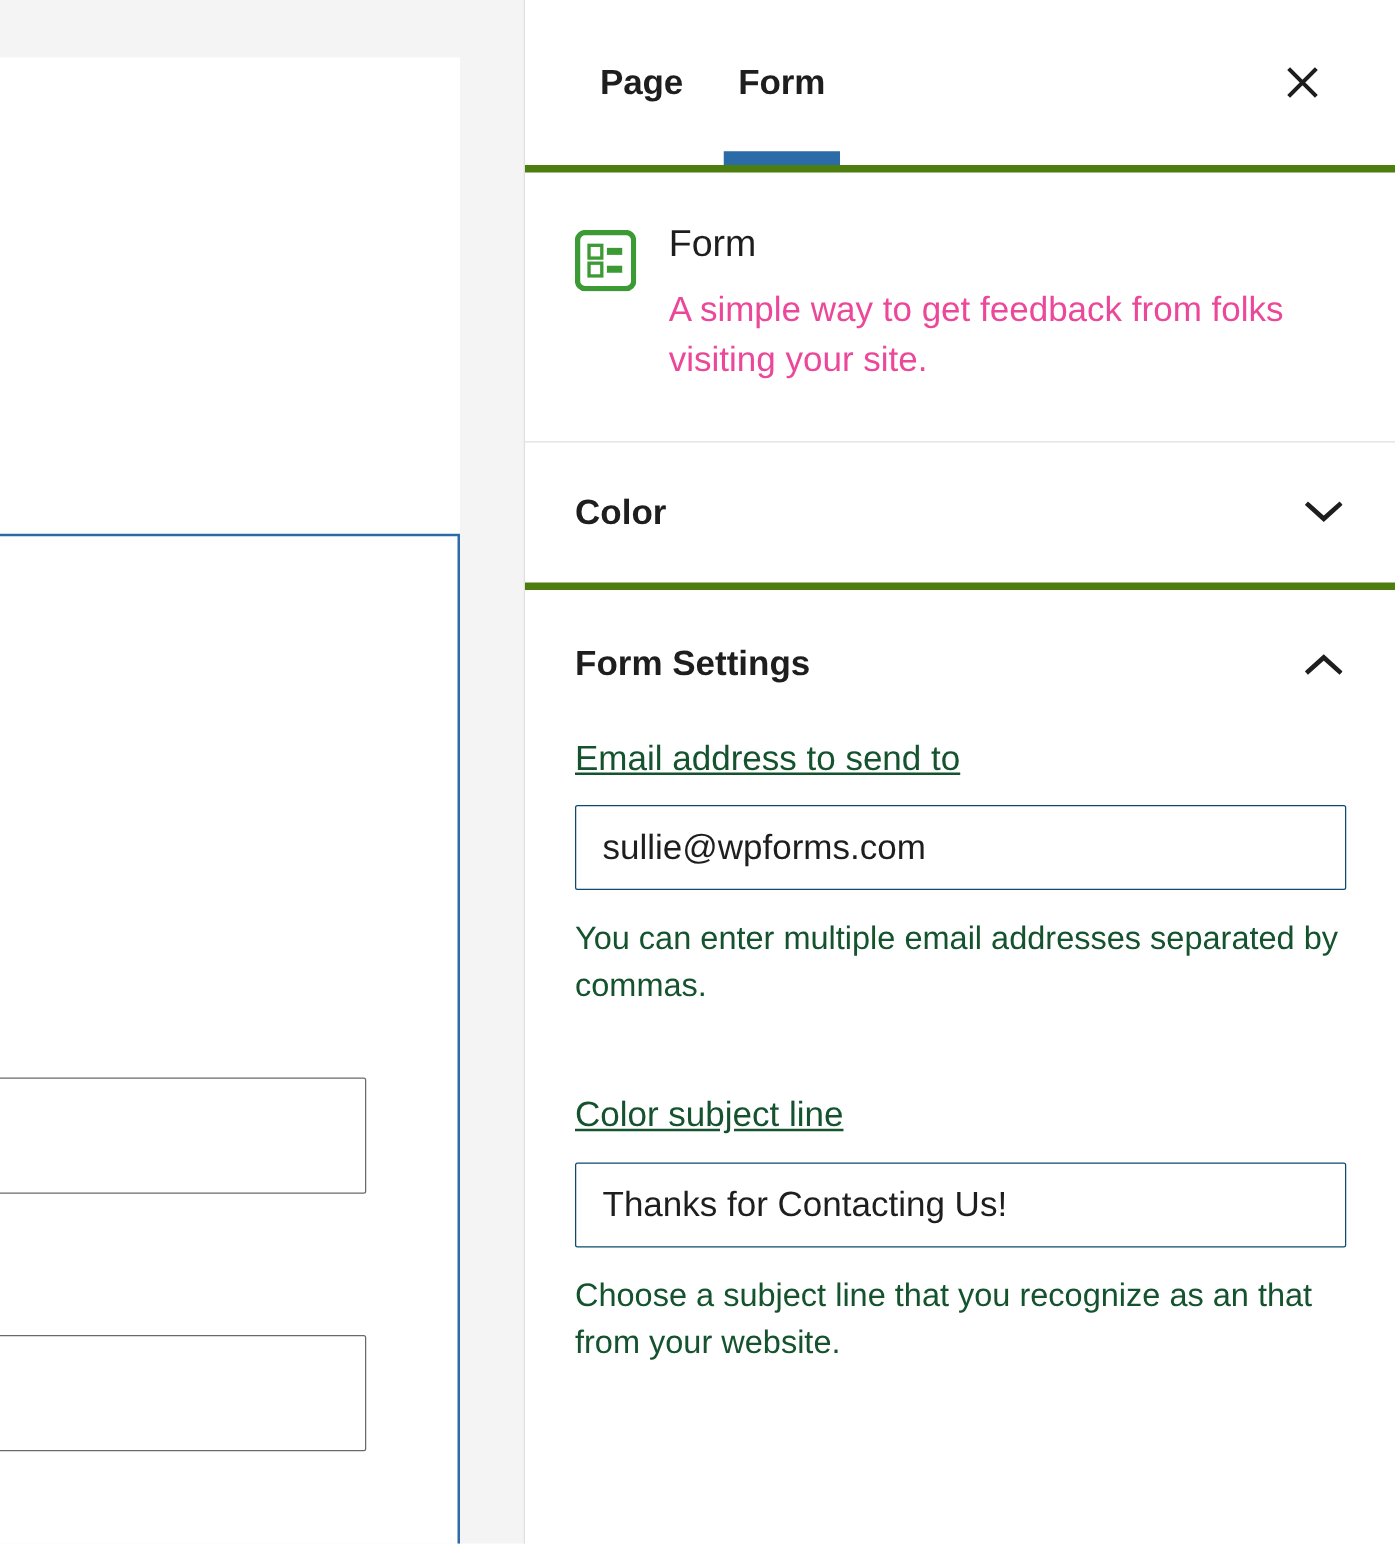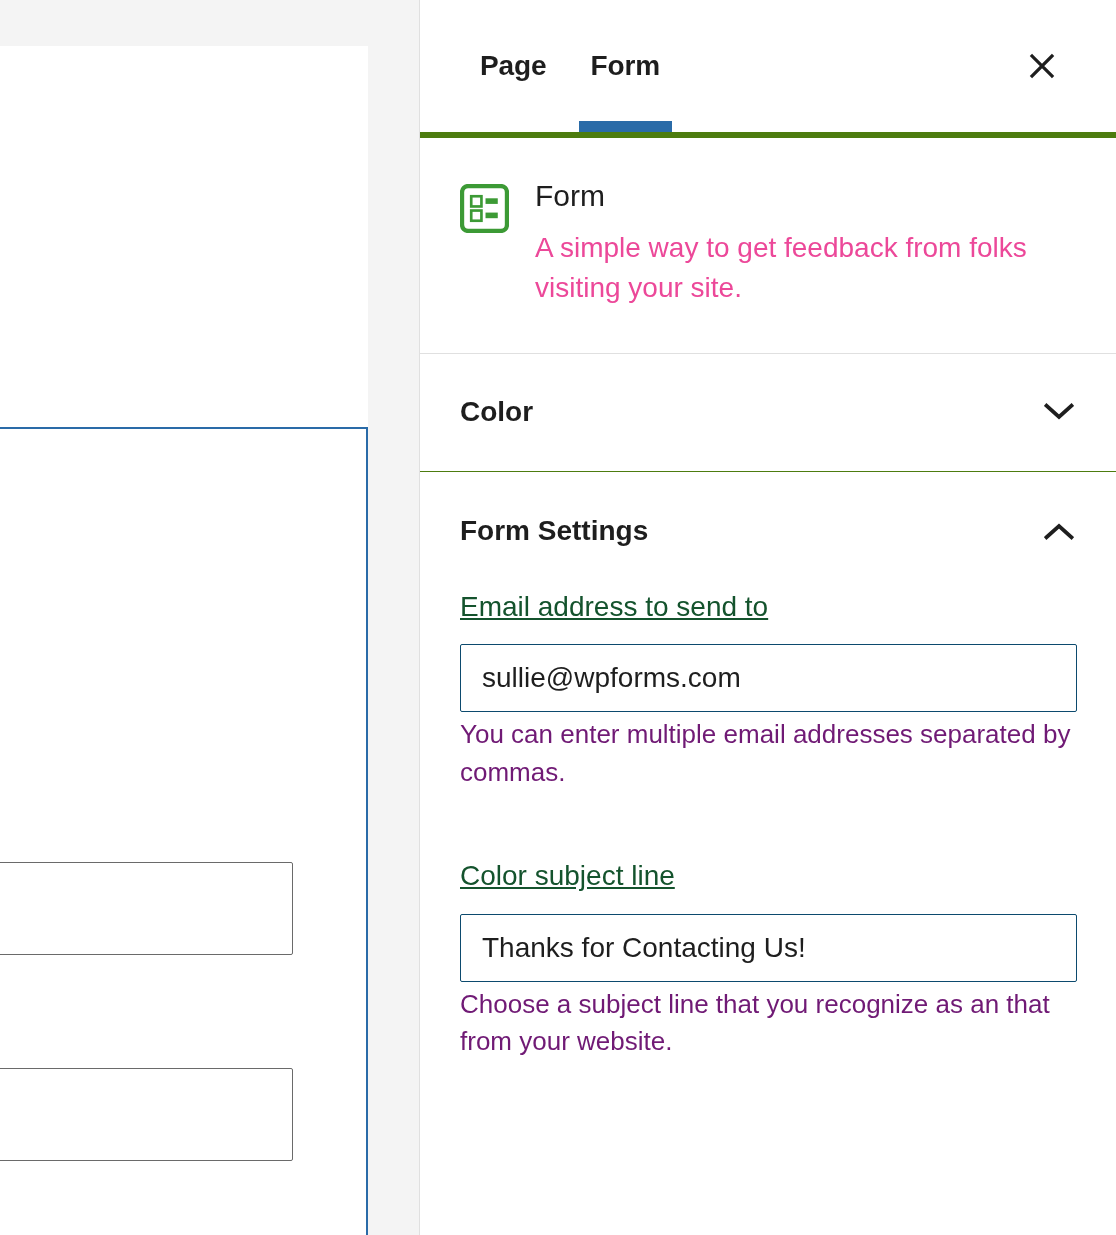--- a/index.html
+++ b/index.html
@@ -142,21 +142,21 @@
   }
 
   
   .panel-header {
     display: flex;
     align-items: center;
     justify-content: space-between;
     padding: 0 42px 0 40px;
     height: 118px;
     cursor: pointer;
-    border-bottom: 1px solid #4d7c0f;
+    border-bottom: 6px solid #4d7c0f;
     background: none;
     width: 100%;
     font-family: "Liberation Sans", sans-serif;
   }
   .panel-header.no-border { border-bottom: none; }
   .panel-title {
     font-size: 28px;
     font-weight: bold;
     color: #1e1e1e;
   }
@@ -180,23 +180,23 @@
     border: 1px solid #0c4a6e;
     border-radius: 2px;
     background: #ffffff;
     padding: 0 21px;
     font-size: 28px;
     color: #1e1e1e;
     font-family: "Liberation Sans", sans-serif;
     outline: none;
   }
   .field-help {
-    margin-top: 4px;
+    margin-top: 20px;
     font-size: 26px;
-    color: #701a75;
+    color: #14532d;
     line-height: 1.44;
     max-width: 620px;
   }
   .gap-lg { height: 26px; }
 </style>
 </head>
 <body>
 
 <div class="screen">
 

